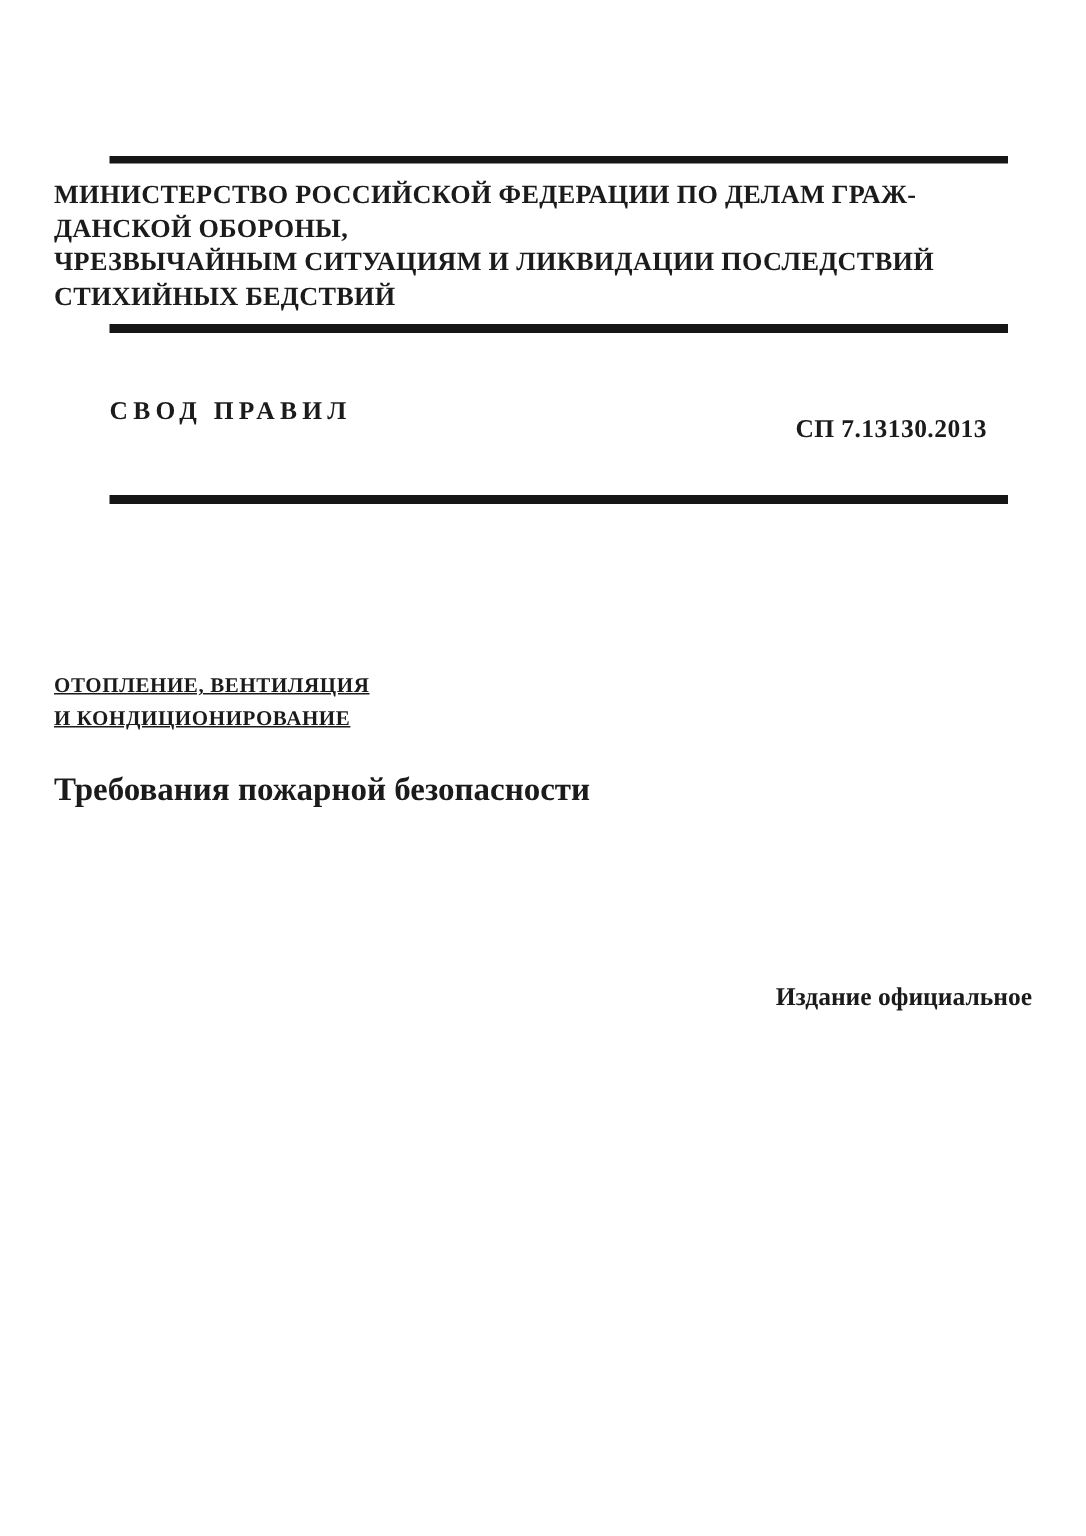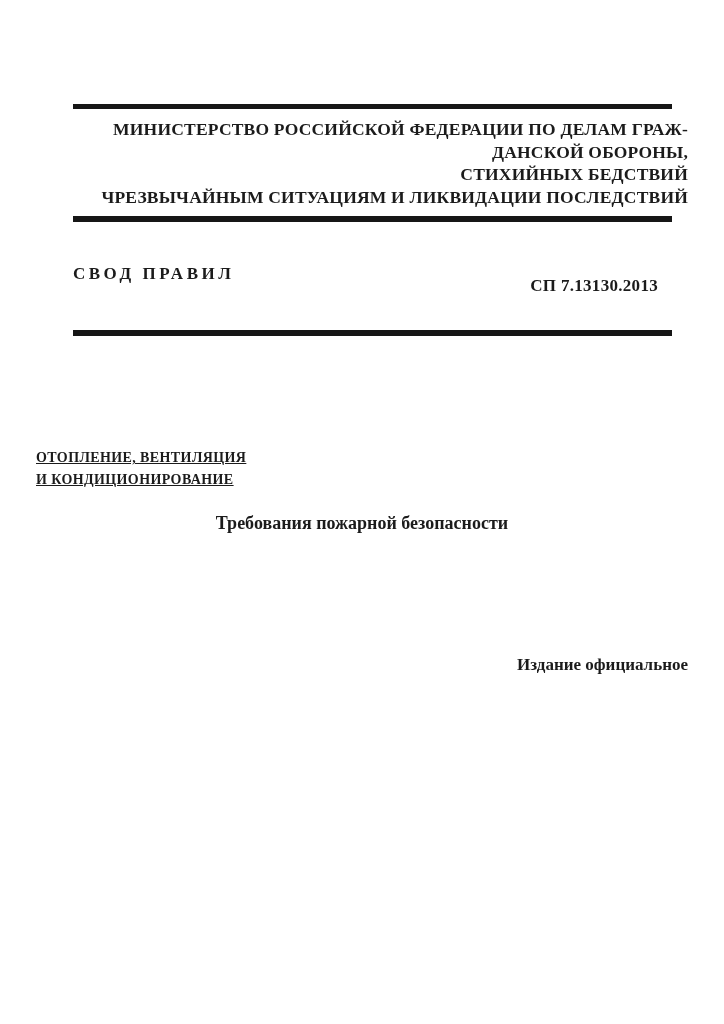--- a/index.html
+++ b/index.html
@@ -24,21 +24,21 @@
   }
   .rule-top    { top: 104px; height: 5px; }
   .rule-middle { top: 216px; height: 6px; }
   .rule-bottom { top: 330px; height: 6px; }
 
   .ministry {
     position: absolute;
     top: 118px;
     left: 36px;
     width: 652px;
-    text-align: right;
+    text-align: left;
     font-weight: bold;
     font-size: 17.5px;
     line-height: 22.5px;
     letter-spacing: 0.2px;
   }
 
   .code-row {
     position: absolute;
     top: 264px;
     left: 73px;
@@ -68,23 +68,23 @@
     font-size: 14px;
     line-height: 22px;
     letter-spacing: 0.4px;
     text-decoration: underline;
   }
   .doc-subtitle {
     position: absolute;
     top: 513px;
     left: 36px;
     width: 652px;
-    text-align: center;
+    text-align: left;
     font-weight: bold;
-    font-size: 18px;
+    font-size: 22px;
   }
   .edition {
     position: absolute;
     top: 655px;
     left: 36px;
     width: 652px;
     text-align: right;
     font-weight: bold;
     font-size: 17px;
   }
@@ -102,22 +102,22 @@
 </head>
 <body>
 
 <div class="page">
 
   <div class="rule rule-top"></div>
 
   <div class="ministry">
     <div>МИНИСТЕРСТВО РОССИЙСКОЙ ФЕДЕРАЦИИ ПО ДЕЛАМ ГРАЖ-</div>
     <div>ДАНСКОЙ ОБОРОНЫ,</div>
+    <div>ЧРЕЗВЫЧАЙНЫМ СИТУАЦИЯМ И ЛИКВИДАЦИИ ПОСЛЕДСТВИЙ</div>
     <div>СТИХИЙНЫХ БЕДСТВИЙ</div>
-    <div>ЧРЕЗВЫЧАЙНЫМ СИТУАЦИЯМ И ЛИКВИДАЦИИ ПОСЛЕДСТВИЙ</div>
   </div>
 
   <div class="rule rule-middle"></div>
 
   <div class="code-row">
     <span class="rules-set-label">СВОД ПРАВИЛ</span>
     <span class="document-code">СП 7.13130.2013</span>
   </div>
 
   <div class="rule rule-bottom"></div>

